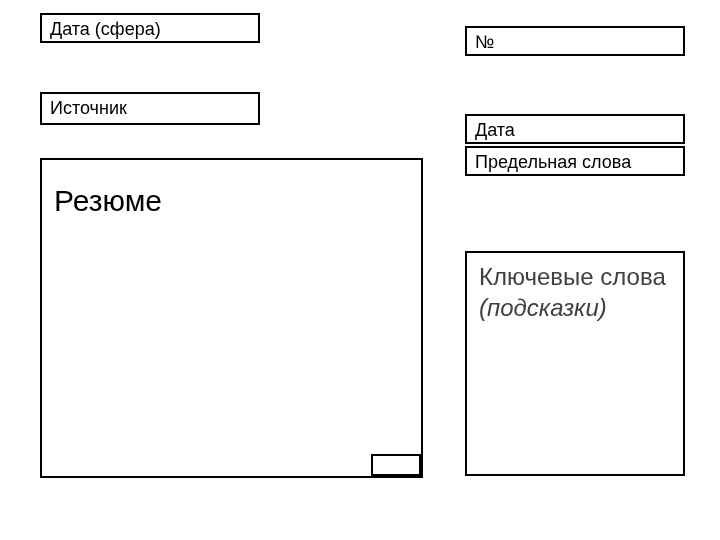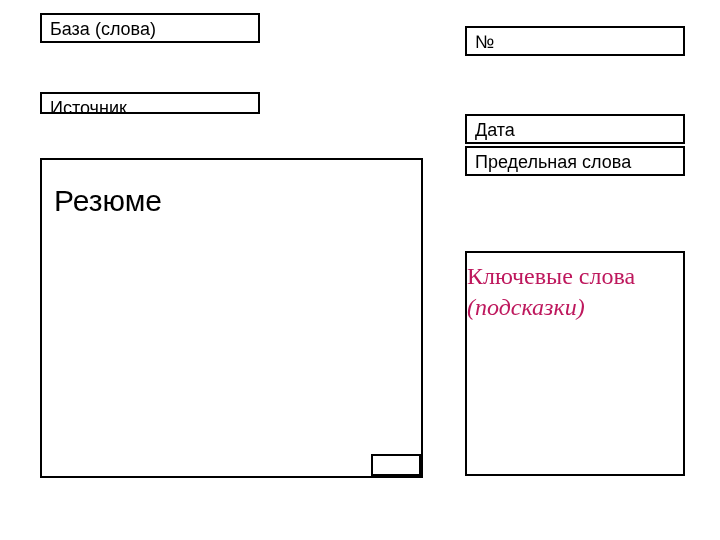--- a/index.html
+++ b/index.html
@@ -38,21 +38,21 @@
     .base-box {
       left: 40px;
       top: 13px;
       width: 220px;
       height: 30px;
     }
     .source-box {
       left: 40px;
       top: 92px;
       width: 220px;
-      height: 22px;
+      height: 33px;
     }
     .number-box {
       left: 465px;
       top: 26px;
       width: 220px;
       height: 30px;
     }
     .date-box {
       left: 465px;
       top: 87px;
@@ -66,41 +66,40 @@
       width: 220px;
       height: 30px;
     }
     .keywords-box {
       left: 465px;
       top: 251px;
       width: 220px;
       height: 225px;
     }
     .keywords-label {
-      padding: 8px 0;
+      padding: 8px 12px;
       font-size: 24px;
-      color: #be185d;
+      color: #404040;
       line-height: 1.3;
-      font-family: Liberation Serif, serif;
     }
     .keywords-hint {
       font-style: italic;
     }
     .small-box {
       left: 371px;
       top: 454px;
       width: 50px;
       height: 22px;
     }
   </style>
 </head>
 <body>
 
 <div class="box base-box">
-  <div class="label">База (слова)</div>
+  <div class="label">Дата (сфера)</div>
 </div>
 
 <div class="box source-box">
   <div class="label">Источник</div>
 </div>
 
 <div class="box number-box">
   <div class="label">№</div>
 </div>
 

